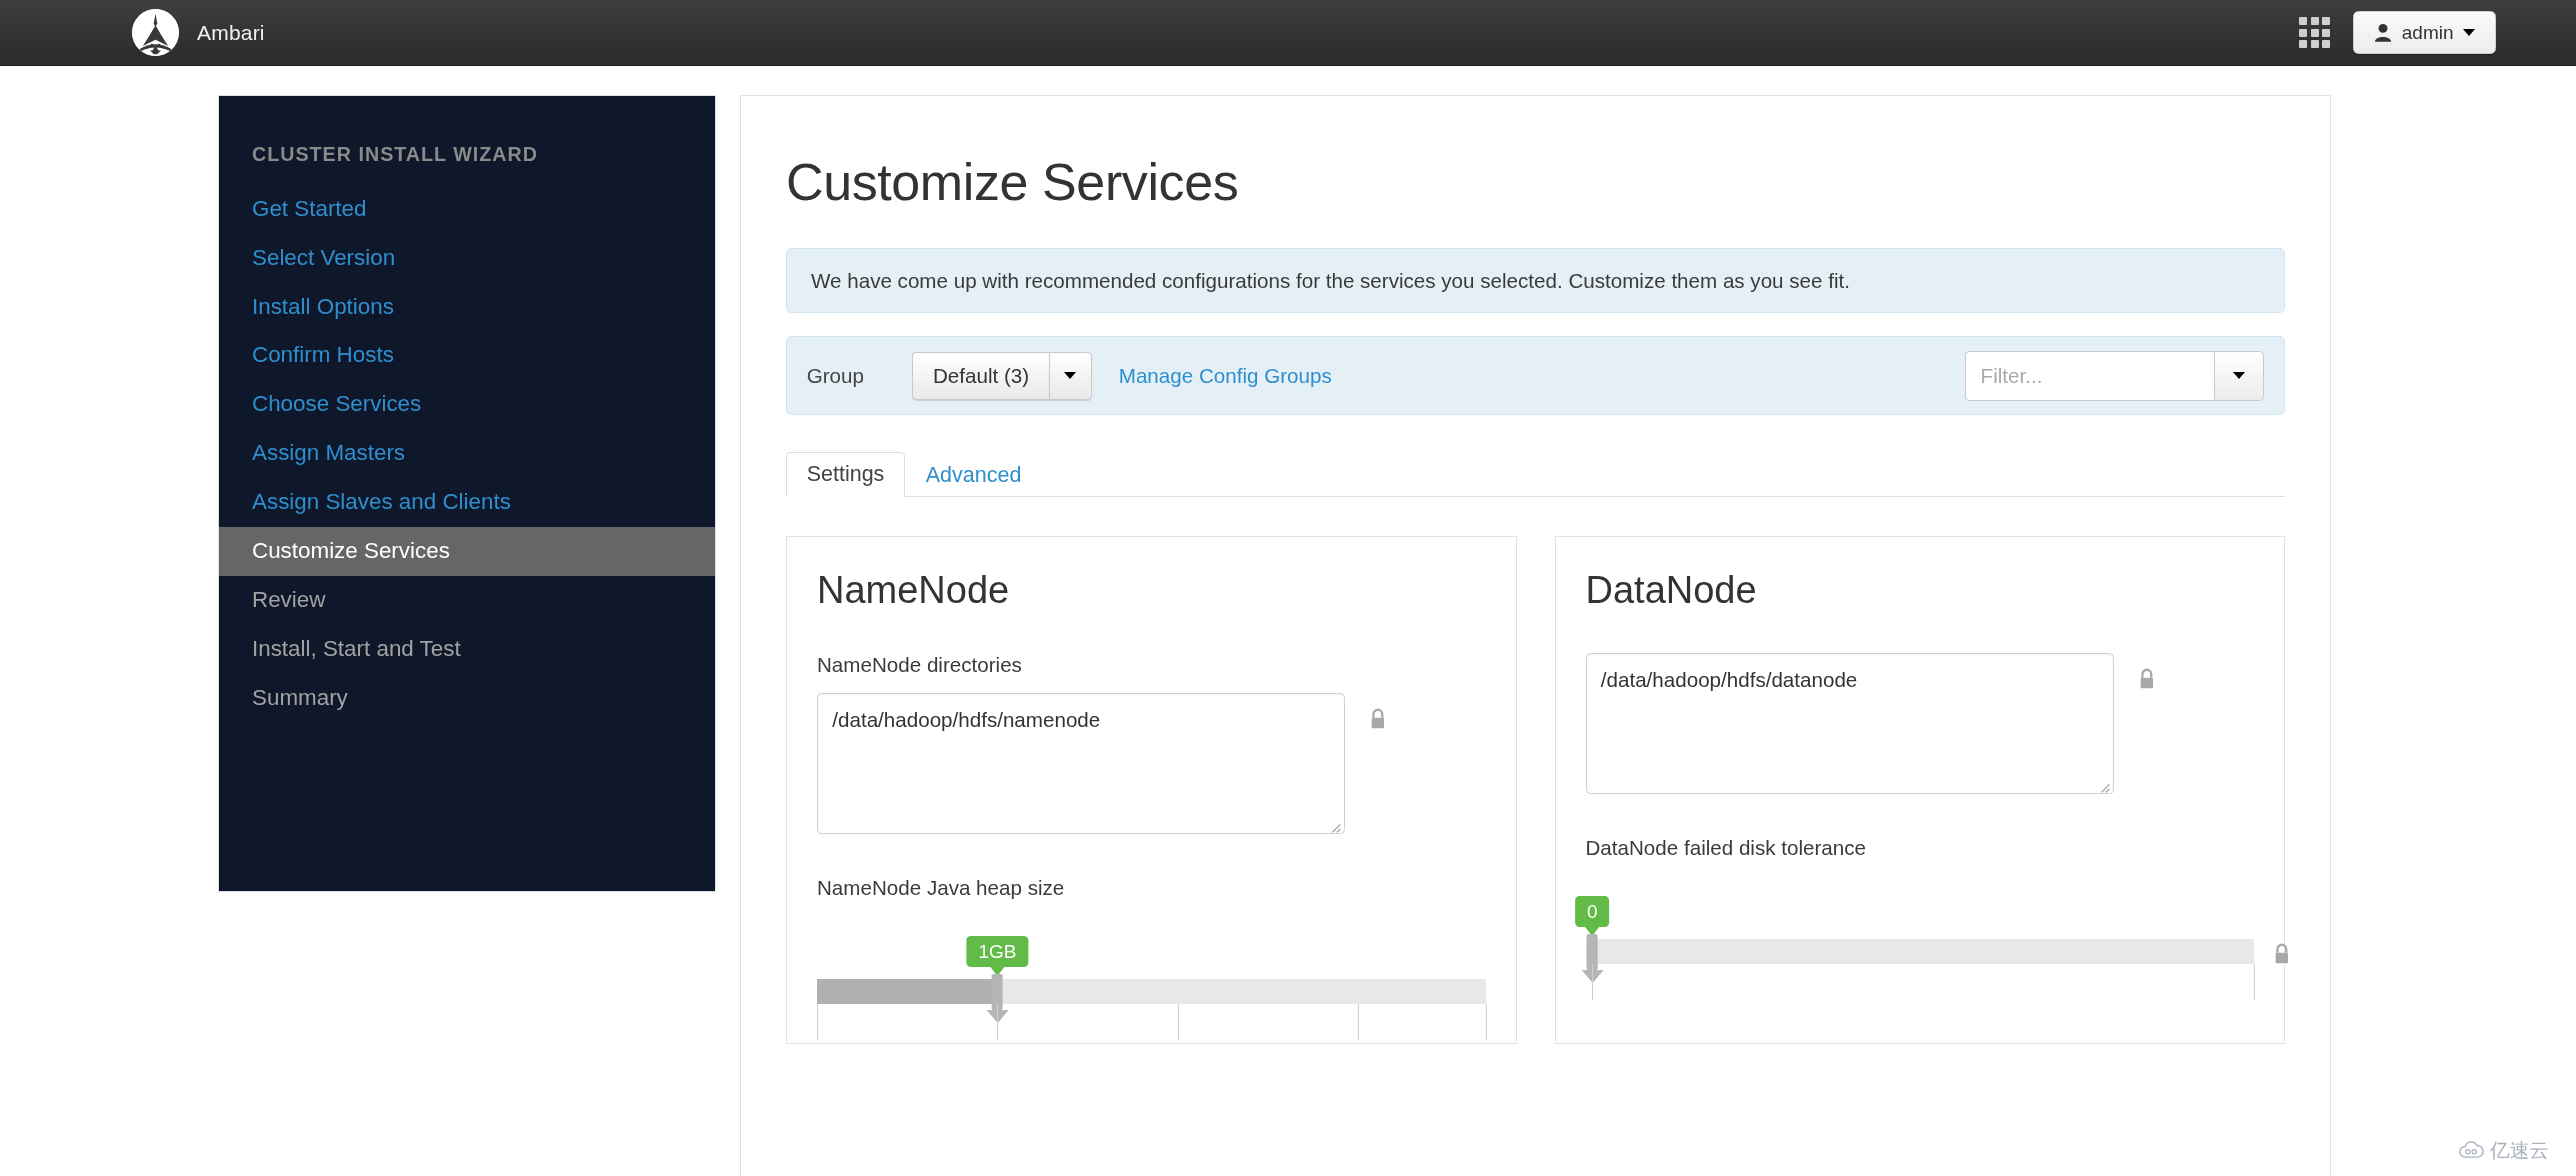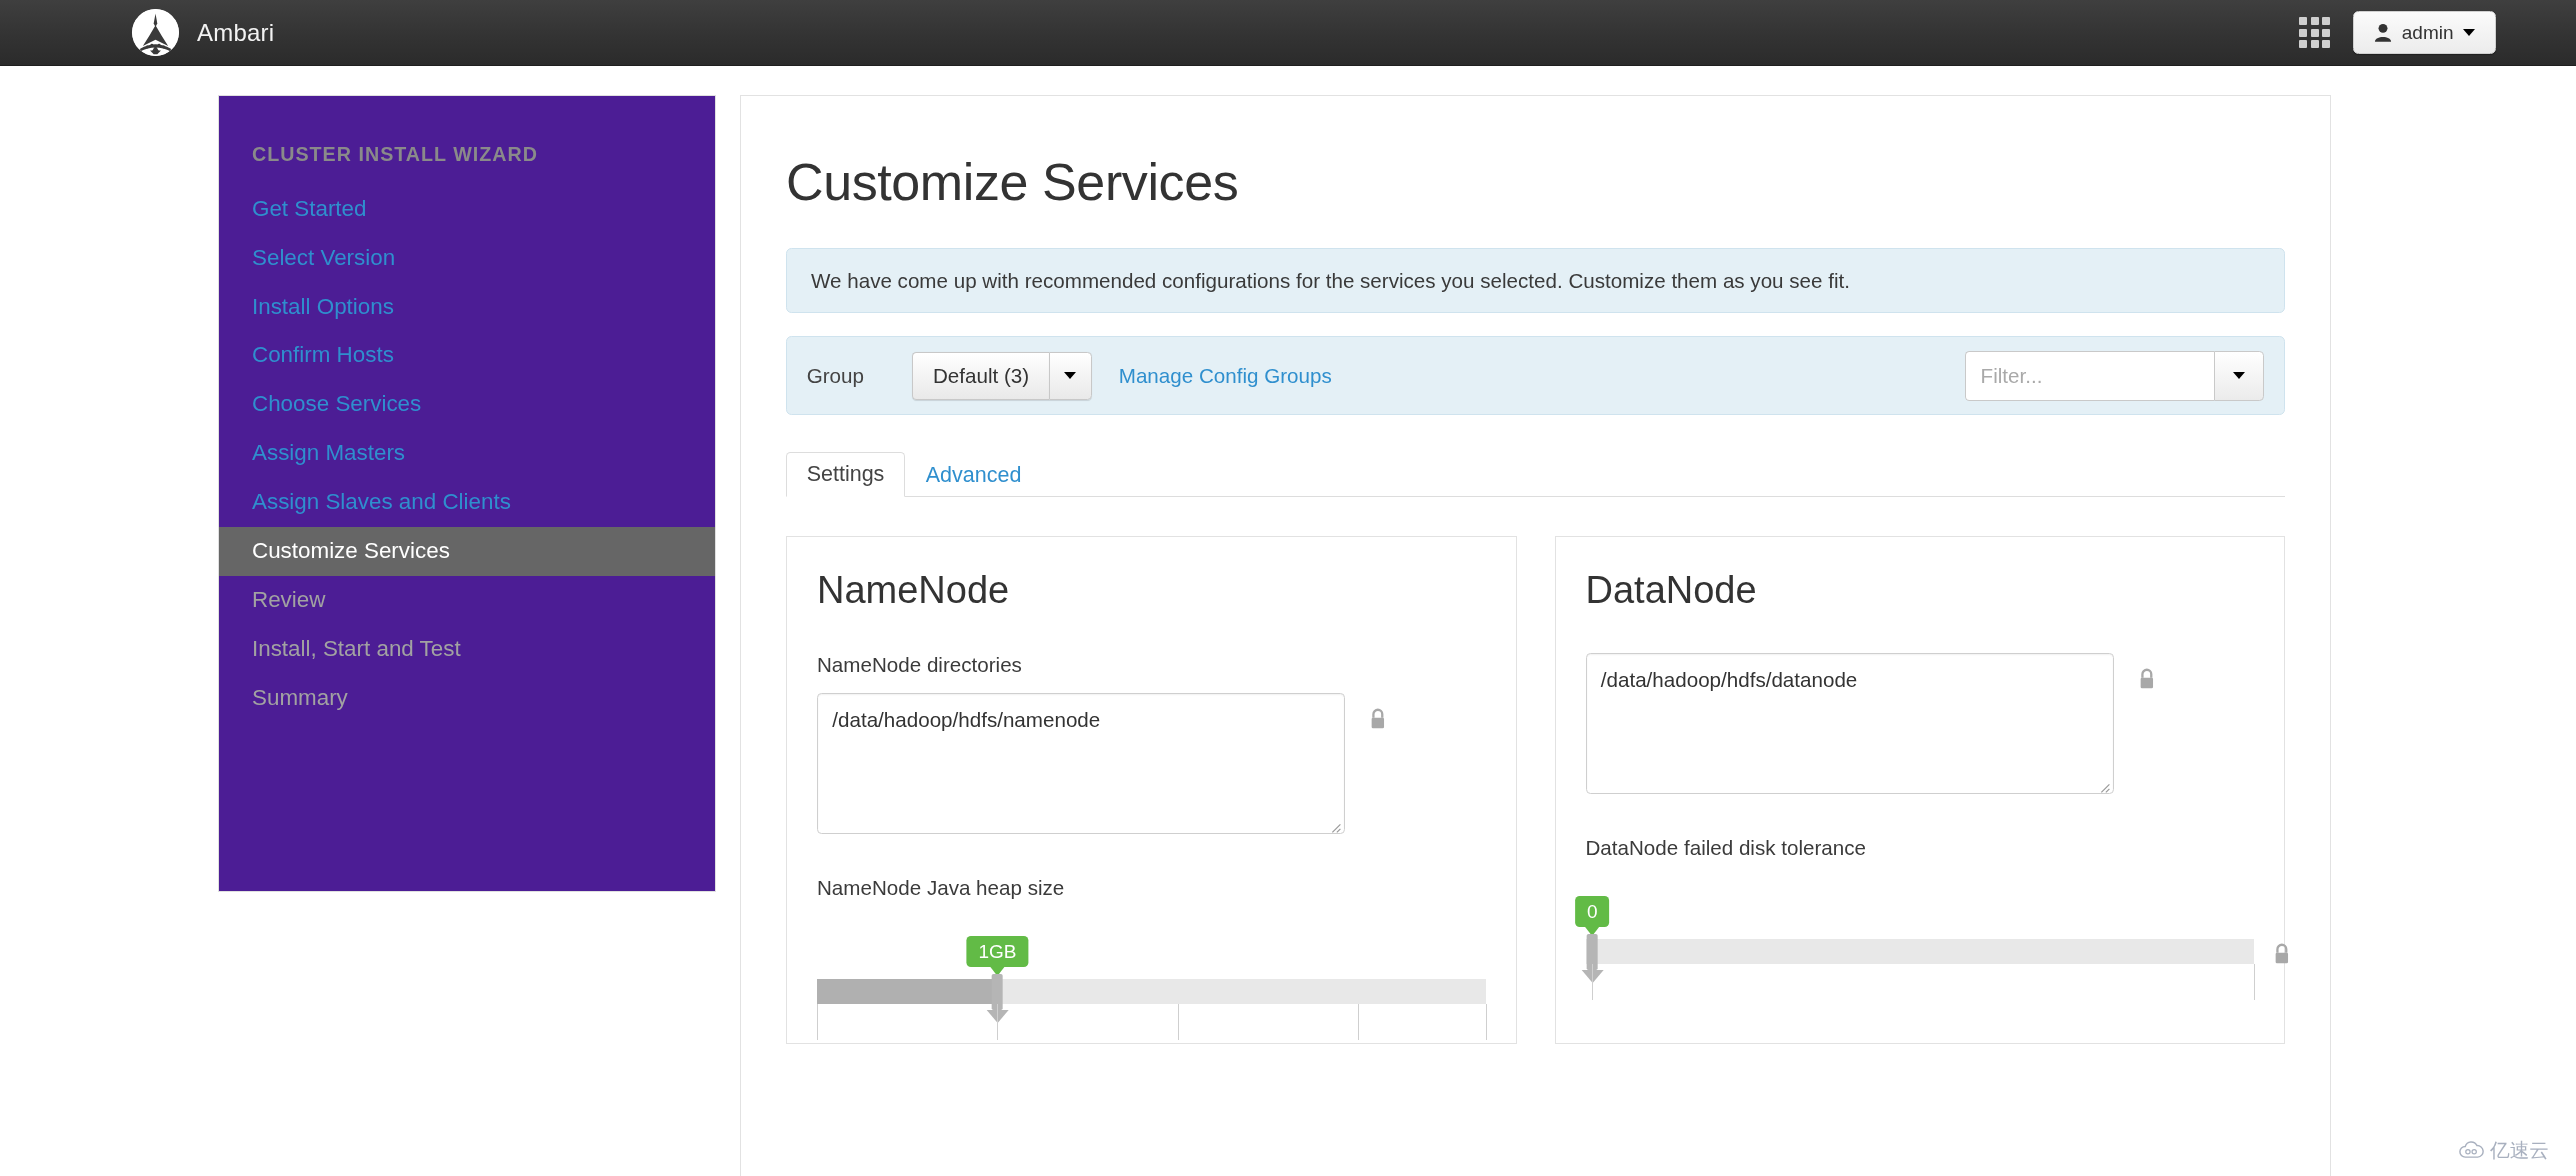--- a/index.html
+++ b/index.html
@@ -20,21 +20,21 @@
     display: flex; align-items: center;
   }
   .brand { display: flex; align-items: center; margin-left: 132px; }
   .brand-logo {
     width: 47px; height: 47px; border-radius: 50%;
     background: #ffffff; position: relative; overflow: hidden;
     flex: 0 0 auto;
   }
   .brand-logo svg { position: absolute; left: 0; top: 0; }
   .brand-name {
-    color: #f2f2f2; font-size: 24px; margin-left: 18px;
+    color: #f2f2f2; font-size: 21px; margin-left: 18px;
     letter-spacing: 0.2px; white-space: nowrap;
   }
   .nav-right {
     margin-left: auto; display: flex; align-items: center;
     margin-right: 80px; gap: 23px;
   }
   .grid-icon { display: grid; grid-template-columns: repeat(3, 8px);
     grid-template-rows: repeat(3, 8px); gap: 3.6px; }
   .grid-icon i { background: #cfcfcf; border-radius: 0.9px; display:block; }
   .admin-btn {
@@ -51,21 +51,21 @@
     display: inline-block;
   }
 
   
   .page { position: absolute; top: 66px; left: 0; width: 2576px; height: 1110px; }
 
   
   .sidebar {
     position: absolute; left: 218px; top: 29px;
     width: 498px; height: 797px;
-    background: #4c1d95; border: 0.9px solid #e0e0e0;
+    background: #0f172a; border: 0.9px solid #e0e0e0;
   }
   .sidebar-title {
     color: #8a8a8a; font-size: 19.7px; font-weight: bold;
     letter-spacing: 1px; padding: 47px 0 0 33px;
   }
   .sidebar-list { margin-top: 18px; }
   .side-item {
     display: block; font-size: 22.4px; color: #2f8fce;
     padding: 11.6px 0 11.6px 33px; cursor: pointer; text-decoration: none;
     line-height: 1.15;

